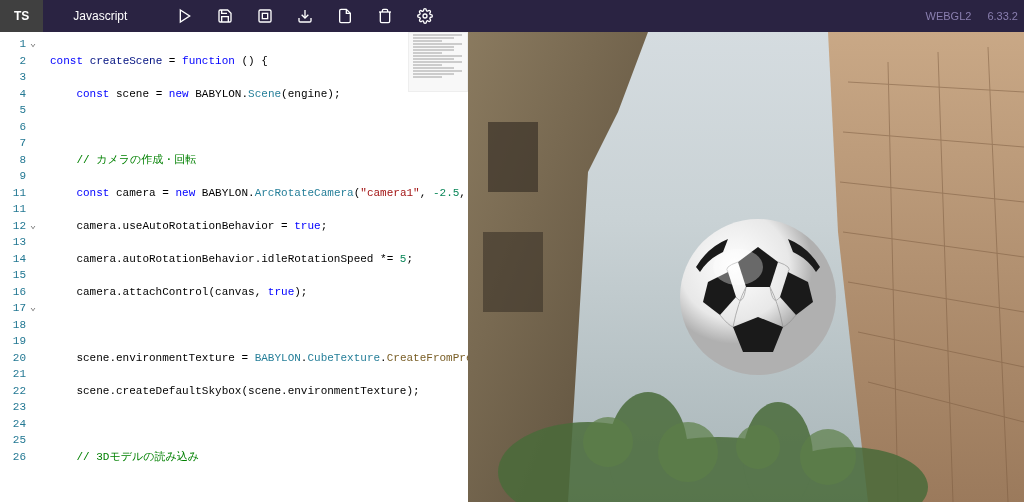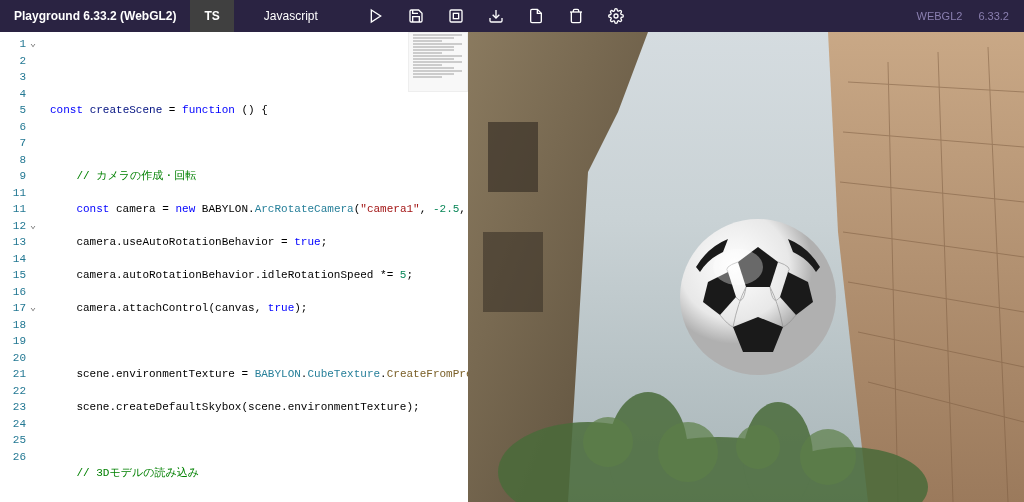--- a/index.html
+++ b/index.html
@@ -8,28 +8,28 @@
 .header { height: 32px; background: #2a2342; display: flex; align-items: center; color: #fff; font-size: 13px; }
 .logo-area { display: flex; align-items: center; padding: 0 12px; gap: 6px; }
 .logo-icon { width: 18px; height: 18px; }
 .logo-text { font-weight: bold; font-size: 14px; }
 .playground-label { padding: 0 14px; font-weight: bold; font-size: 12px; }
 .ts-btn { background: #404040; padding: 0 14px; height: 32px; display: flex; align-items: center; font-weight: bold; font-size: 12px; cursor: pointer; }
 .js-btn { padding: 0 30px; height: 32px; display: flex; align-items: center; font-size: 12px; cursor: pointer; }
 .toolbar-icons { display: flex; gap: 24px; padding: 0 20px; align-items: center; }
 .toolbar-icons svg { width: 16px; height: 16px; cursor: pointer; }
 .header-spacer { flex: 1; }
-.header-right { display: flex; align-items: center; gap: 16px; padding-right: 15px; font-size: 11px; color: #8a7fb0; }
+.header-right { display: flex; align-items: center; gap: 16px; padding-right: 6px; font-size: 11px; color: #8a7fb0; }
 
 .main { display: flex; height: 470px; }
 .editor { width: 468px; display: flex; background: #fff; font-family: Consolas, 'Courier New', monospace; font-size: 11px; line-height: 16.5px; position: relative; }
 .gutter { width: 32px; background: #fff; text-align: right; padding-right: 6px; color: #237893; border-right: none; padding-top: 4px; }
 .gutter .ln { height: 16.5px; position: relative; }
 .fold { position: absolute; right: -10px; color: #666; font-size: 10px; cursor: pointer; }
-.code { flex: 1; padding-top: 12px; padding-left: 18px; overflow: hidden; white-space: pre; margin-top: 41px; }
+.code { flex: 1; padding-top: 4px; padding-left: 18px; overflow: hidden; white-space: pre; }
 .code .line { height: 16.5px; }
 .kw { color: #0000ff; }
 .ident { color: #001080; }
 .func { color: #795e26; }
 .type { color: #267f99; }
 .str { color: #a31515; }
 .num { color: #098658; }
 .cmt { color: #008000; }
 
 .minimap { width: 60px; height: 60px; background: #f8f8f8; position: absolute; top: 0; right: 0; border: 1px solid #eee; }
@@ -39,21 +39,20 @@
 .mini-line.l { width: 85%; }
 
 .preview { flex: 1; position: relative; overflow: hidden; }
 .preview-bg { width: 100%; height: 100%; }
 .ball { position: absolute; width: 160px; height: 160px; left: 210px; top: 185px; }
 </style>
 </head>
 <body>
 
 <div class="header">
-  <div class="playground-label">Playground 6.33.2 (WebGL2)</div>
   <div class="ts-btn">TS</div>
   <div class="js-btn">Javascript</div>
   <div class="toolbar-icons">
     <svg viewBox="0 0 24 24" fill="none" stroke="#fff" stroke-width="2">
         <polygon points="5,3 19,12 5,21"></polygon>
       </svg>
     <svg viewBox="0 0 24 24" fill="none" stroke="#fff" stroke-width="2">
         <path d="M19 21H5a2 2 0 0 1-2-2V5a2 2 0 0 1 2-2h11l5 5v11a2 2 0 0 1-2 2z"></path>
         <polyline points="17,21 17,13 7,13 7,21"></polyline>
         <polyline points="7,3 7,8 15,8"></polyline>
@@ -112,20 +111,21 @@
         <div class="ln">20</div>
         <div class="ln">21</div>
         <div class="ln">22</div>
         <div class="ln">23</div>
         <div class="ln">24</div>
         <div class="ln">25</div>
         <div class="ln">26</div>
       </div>
     <div class="code">
 <div class="line"><span class="kw">const</span> <span class="ident">createScene</span><span> = </span><span class="kw">function</span><span> () {</span></div>
+<div class="line">    <span class="kw">const</span><span> scene = </span><span class="kw">new</span><span> BABYLON.</span><span class="type">Scene</span><span>(engine);</span></div>
 <div class="line"></div>
 <div class="line">    <span class="cmt">// カメラの作成・回転</span></div>
 <div class="line">    <span class="kw">const</span><span> camera = </span><span class="kw">new</span><span> BABYLON.</span><span class="type">ArcRotateCamera</span><span>(</span><span class="str">"camera1"</span><span>, </span><span class="num">-2.5</span><span>, </span></div>
 <div class="line">    <span>camera.useAutoRotationBehavior = </span><span class="kw">true</span><span>;</span></div>
 <div class="line">    <span>camera.autoRotationBehavior.idleRotationSpeed *= </span><span class="num">5</span><span>;</span></div>
 <div class="line">    <span>camera.attachControl(canvas, </span><span class="kw">true</span><span>);</span></div>
 <div class="line"></div>
 <div class="line">    <span>scene.environmentTexture = </span><span class="type">BABYLON</span><span>.</span><span class="type">CubeTexture</span><span>.</span><span class="func">CreateFromPrefilteredData</span></div>
 <div class="line">    <span>scene.createDefaultSkybox(scene.environmentTexture);</span></div>
 <div class="line"></div>

